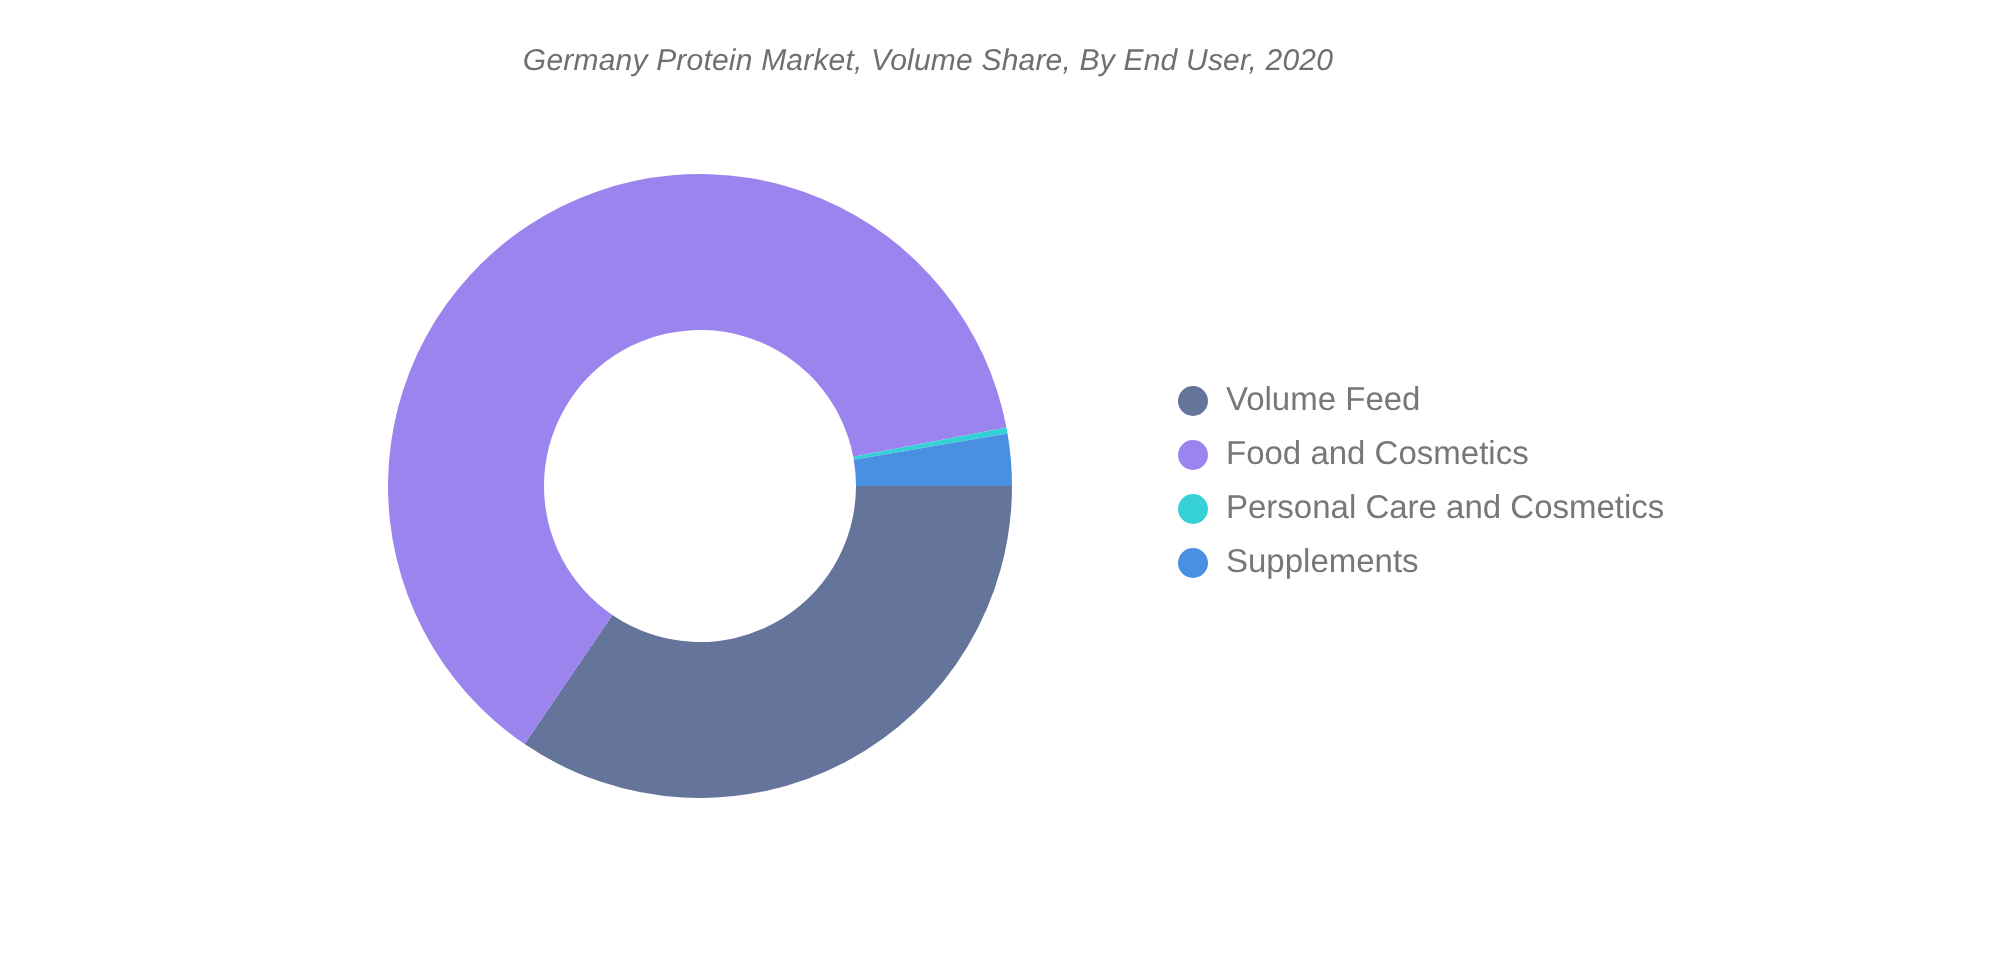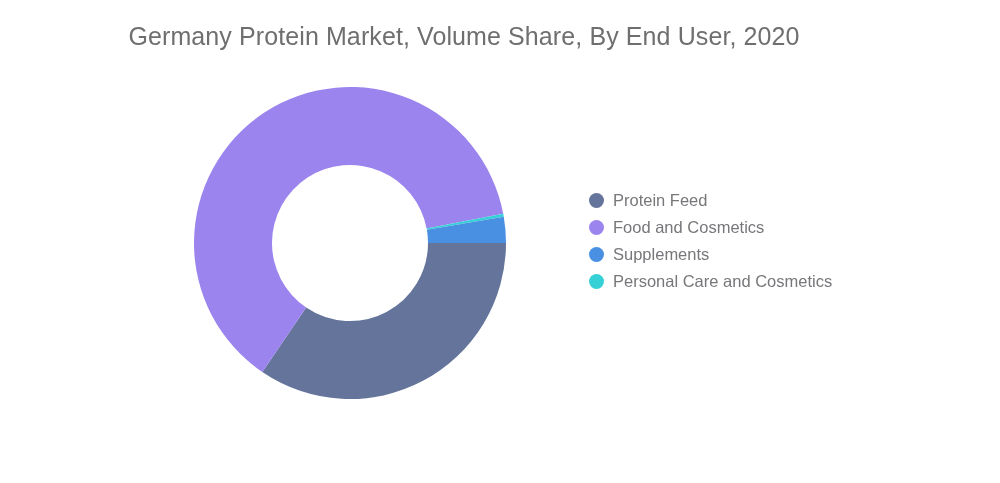--- a/index.html
+++ b/index.html
@@ -19,25 +19,26 @@
     position: absolute;
     inset: 0;
   }
 
   #chart-title {
     position: absolute;
     left: 0;
     top: 22px;
     width: 928px;
     text-align: center;
-    font-size: 25px;
+    font-size: 15px;
     font-weight: 400;
     color: #6f6f6f;
     letter-spacing: 0.1px;
     white-space: nowrap;
+    font-style: italic;
   }
 
   
   #donut-wrap {
     position: absolute;
     left: 194px;
     top: 87px;
     width: 312px;
     height: 312px;
   }
@@ -89,32 +90,32 @@
           <path d="M 309.23681111367546 126.76851492462694 A 156 156 0 0 1 309.7697411778612 129.71565678785967 L 232.8848705889306 142.85782839392985 A 78 78 0 0 0 232.61840555683773 141.38425746231349 Z" fill="#36d1d6" shape-rendering="geometricPrecision"></path>
           <path d="M 309.7697411778612 129.71565678785967 A 156 156 0 0 1 312 155.99999999999997 L 234 155.99999999999997 A 78 78 0 0 0 232.8848705889306 142.85782839392985 Z" fill="#4a90e2" shape-rendering="geometricPrecision"></path>
         </g>
     </svg>
   </div>
 
   <div id="chart-legend">
 
     <div class="legend-item">
       <span class="legend-swatch" style="background: rgb(100, 116, 155);"></span>
-      <span class="legend-label" style="color: rgb(119, 119, 123);">Protein Feed</span>
+      <span class="legend-label" style="color: rgb(119, 119, 123);">Volume Feed</span>
     </div>
 
     <div class="legend-item">
       <span class="legend-swatch" style="background: rgb(156, 132, 239);"></span>
       <span class="legend-label" style="color: rgb(119, 119, 123);">Food and Cosmetics</span>
     </div>
 
     <div class="legend-item">
-      <span class="legend-swatch" style="background: rgb(74, 144, 226);"></span>
-      <span class="legend-label" style="color: rgb(119, 119, 123);">Supplements</span>
+      <span class="legend-swatch" style="background: rgb(54, 209, 214);"></span>
+      <span class="legend-label" style="color: rgb(119, 119, 123);">Personal Care and Cosmetics</span>
     </div>
 
     <div class="legend-item">
-      <span class="legend-swatch" style="background: rgb(54, 209, 214);"></span>
-      <span class="legend-label" style="color: rgb(119, 119, 123);">Personal Care and Cosmetics</span>
+      <span class="legend-swatch" style="background: rgb(74, 144, 226);"></span>
+      <span class="legend-label" style="color: rgb(119, 119, 123);">Supplements</span>
     </div>
 
   </div>
 </div>
 
 </body></html>

